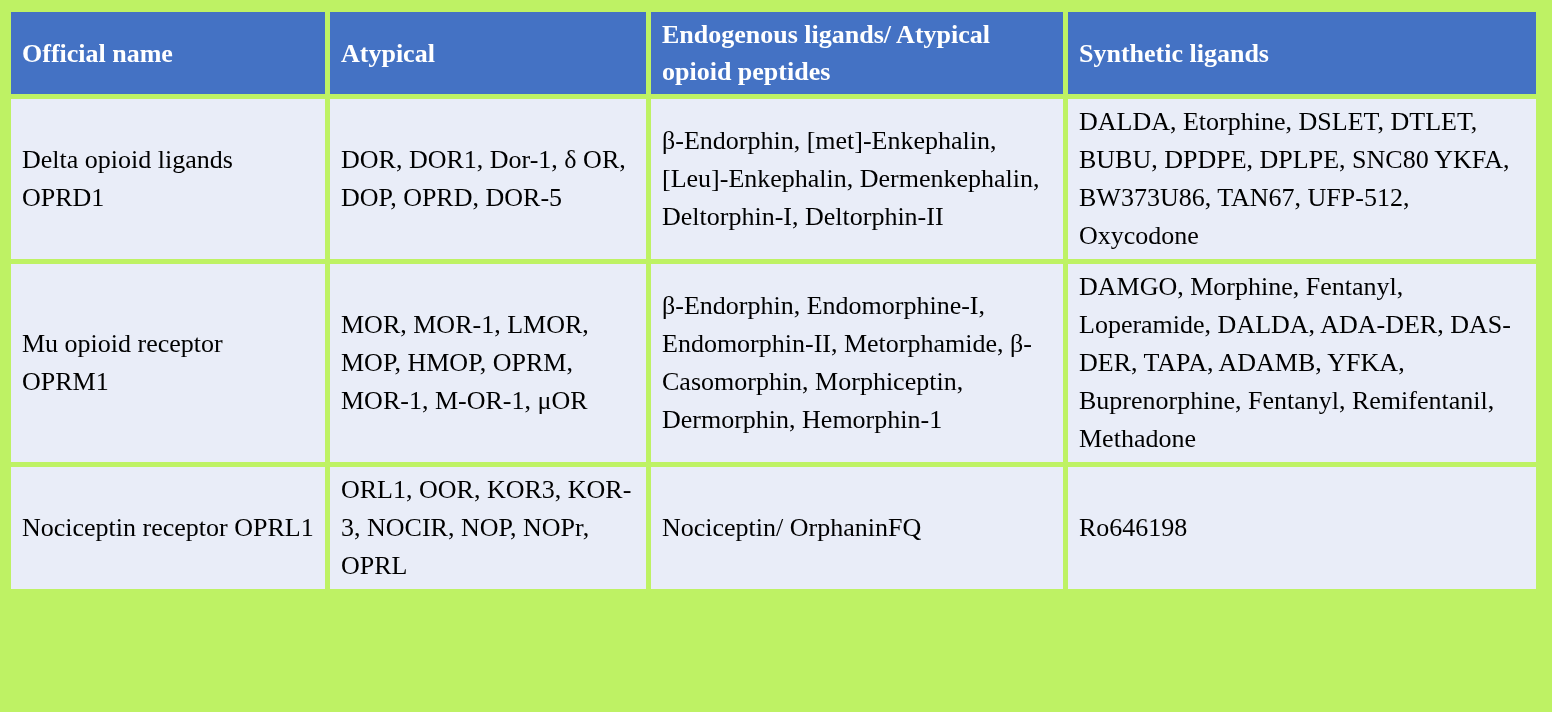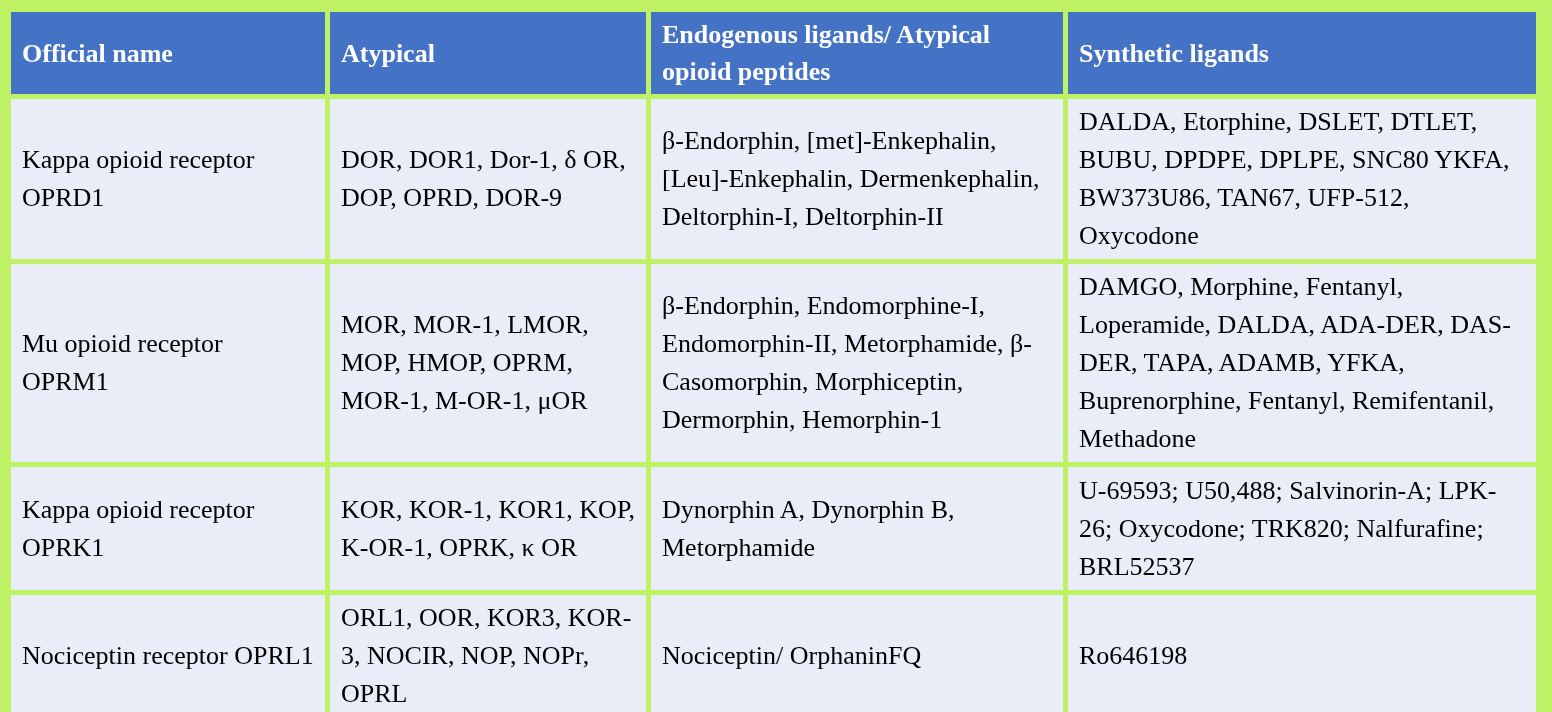--- a/index.html
+++ b/index.html
@@ -66,36 +66,30 @@
     <thead>
       <tr>
         <th>Official name</th>
         <th>Atypical</th>
         <th>Endogenous ligands/ Atypical opioid peptides</th>
         <th>Synthetic ligands</th>
       </tr>
     </thead>
     <tbody>
       <tr class="r1">
-        <td>Kappa opioid receptor OPRD1</td>
-        <td>DOR, DOR1, Dor-1, δ OR, DOP, OPRD, DOR-9</td>
+        <td>Delta opioid ligands OPRD1</td>
+        <td>DOR, DOR1, Dor-1, δ OR, DOP, OPRD, DOR-5</td>
         <td>β-Endorphin, [met]-Enkephalin, [Leu]-Enkephalin, Dermenkephalin, Deltorphin-I, Deltorphin-II</td>
         <td>DALDA,  Etorphine, DSLET, DTLET, BUBU, DPDPE, DPLPE, SNC80 YKFA, BW373U86, TAN67, UFP-512, Oxycodone</td>
       </tr>
       <tr class="r2">
         <td>Mu opioid receptor OPRM1</td>
         <td>MOR, MOR-1, LMOR, MOP, HMOP, OPRM, MOR-1, M-OR-1, μOR</td>
         <td>β-Endorphin,  Endomorphine-I, Endomorphin-II, Metorphamide, β-Casomorphin, Morphiceptin, Dermorphin, Hemorphin-1</td>
         <td>DAMGO, Morphine, Fentanyl, Loperamide, DALDA, ADA-DER, DAS-DER, TAPA, ADAMB, YFKA, Buprenorphine, Fentanyl, Remifentanil, Methadone</td>
-      </tr>
-      <tr class="r3">
-        <td>Kappa opioid receptor OPRK1</td>
-        <td>KOR, KOR-1, KOR1, KOP, K-OR-1, OPRK, κ OR</td>
-        <td>Dynorphin A, Dynorphin B, Metorphamide</td>
-        <td>U-69593; U50,488; Salvinorin-A; LPK-26; Oxycodone; TRK820; Nalfurafine; BRL52537</td>
       </tr>
       <tr class="r4">
         <td>Nociceptin receptor OPRL1</td>
         <td>ORL1, OOR, KOR3, KOR-3, NOCIR, NOP, NOPr, OPRL</td>
         <td>Nociceptin/ OrphaninFQ</td>
         <td>Ro646198</td>
       </tr>
     </tbody>
   </table>
 </div>

